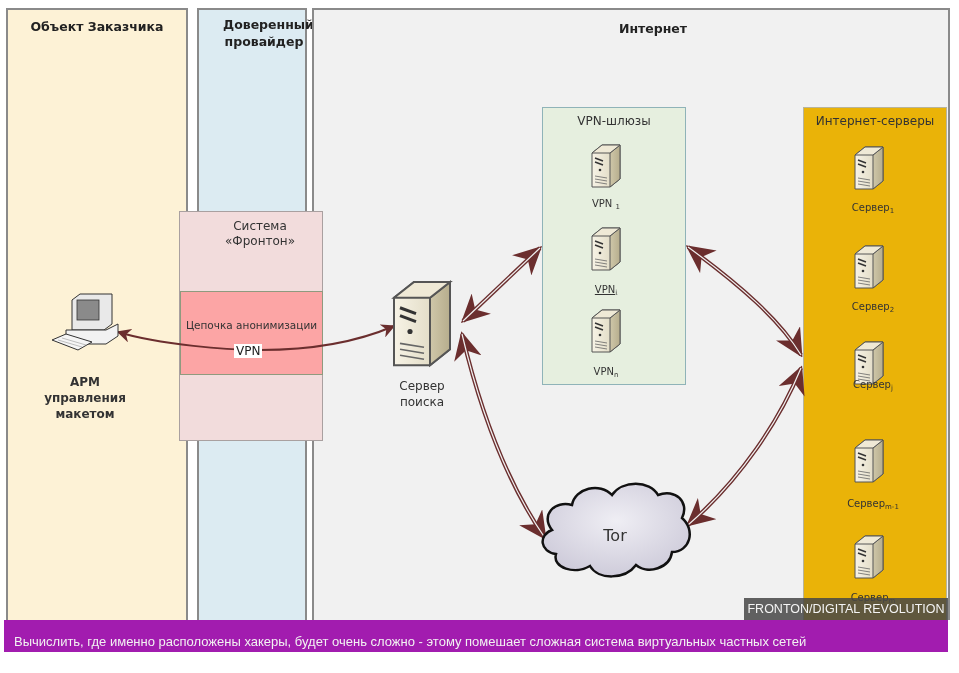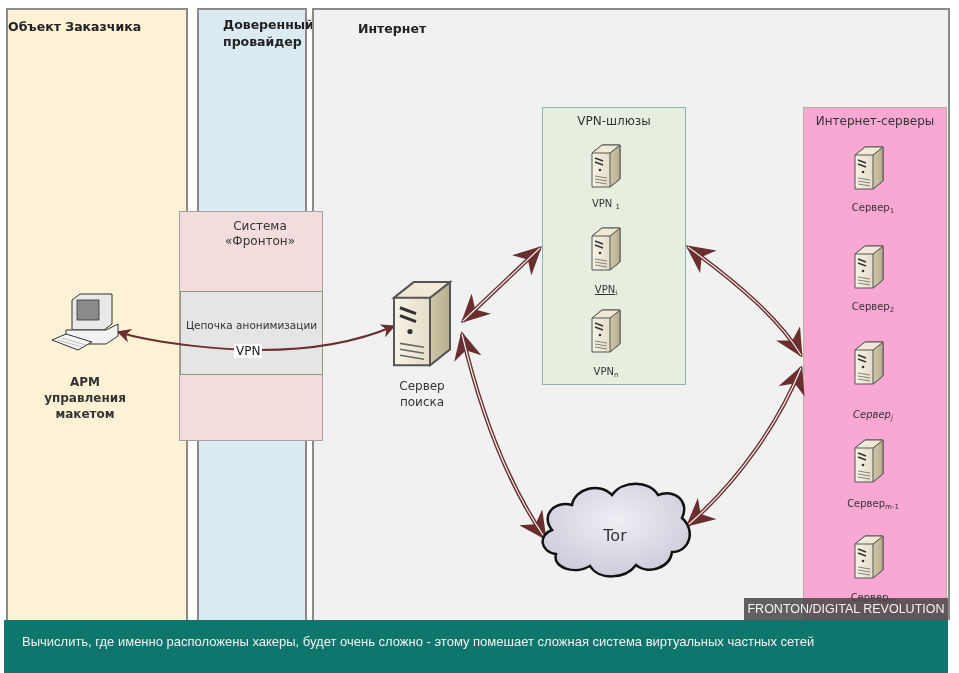--- a/index.html
+++ b/index.html
@@ -1,51 +1,51 @@
 <!DOCTYPE html>
 <html><head>
 <meta charset="utf-8">
 <style>
   html, body { margin:0; padding:0; background:#ffffff; }
   body { width:959px; height:673px; position:relative; overflow:hidden; font-family:"DejaVu Sans", sans-serif; }
   .abs { position:absolute; }
   .col { position:absolute; top:8px; box-sizing:border-box; border:2px solid #8a8a8a; border-bottom:none; height:612px; }
-  .col-title { position:absolute; left:0; right:0; font-weight:bold; font-size:12.5px; color:#222; line-height:17px; }
+  .col-title { position:absolute; left:0; right:0; text-align:center; font-weight:bold; font-size:12.5px; color:#222; line-height:17px; }
   .label { position:absolute; text-align:center; font-size:11px; color:#333; line-height:15px; }
   .small-label { font-size:10px; }
   sub { font-size:7px; vertical-align:-2px; }
   svg { position:absolute; left:0; top:0; }
-  .caption-bar { position:absolute; left:4px; top:620px; width:944px; height:54px; background:#0f766e; color:#f2f2f2; font-family:"Liberation Sans", sans-serif; font-size:13px; line-height:43px; padding-left:18px; box-sizing:border-box; }
+  .caption-bar { position:absolute; left:4px; top:620px; width:944px; height:32px; background:#a21caf; color:#f2f2f2; font-family:"Liberation Sans", sans-serif; font-size:13px; line-height:43px; padding-left:10px; box-sizing:border-box; }
   .credit { position:absolute; left:744px; top:598px; width:204px; height:36px; background:rgba(70,70,70,0.85); color:#f4f4f4; font-family:"Liberation Sans", sans-serif; font-size:12.5px; line-height:22px; text-align:center; }
 </style>
 </head>
 <body>
 
 <div class="col" style="left:6px; width:182px; background:#fdf2d6;">
   <div class="col-title" style="top:8px;">Объект Заказчика</div>
 </div>
 <div class="col" style="left:197px; width:110px; background:#dcebf2;">
   <div class="col-title" style="top:6px; padding:0 0;margin-left:24px;">Доверенный провайдер</div>
 </div>
 <div class="col" style="left:312px; width:638px; background:#f1f1f1;">
   <div class="col-title" style="top:10px; left:0; right:0;padding-left:44px;">Интернет</div>
 </div>
 
 <div class="abs" style="left:179px; top:211px; width:144px; height:230px; background:#f2dcdc; border:1px solid #a9a0a0; box-sizing:border-box;">
   <div class="label" style="left:18px; right:0; top:7px; font-size:12px;">Система «Фронтон»</div>
 </div>
-<div class="abs" style="left:180px; top:291px; width:143px; height:84px; background:#e5e5e5; border:1px solid #8f9a7e; box-sizing:border-box;">
+<div class="abs" style="left:180px; top:291px; width:143px; height:84px; background:#fca5a5; border:1px solid #8f9a7e; box-sizing:border-box;">
   <div class="label" style="left:0; right:0; top:26px; font-size:10.5px;">Цепочка анонимизации</div>
 </div>
 
 <div class="abs" style="left:542px; top:107px; width:144px; height:278px; background:#e6efdf; border:1px solid #8fb3b8; box-sizing:border-box;">
   <div class="label" style="left:0; right:0; top:6px; font-size:12px;text-align:center;">VPN-шлюзы</div>
 </div>
 
-<div class="abs" style="left:803px; top:107px; width:144px; height:513px; background:#f9a8d4; border:1px solid #b8b49a; border-bottom:none; box-sizing:border-box;">
+<div class="abs" style="left:803px; top:107px; width:144px; height:513px; background:#eab308; border:1px solid #b8b49a; border-bottom:none; box-sizing:border-box;">
   <div class="label" style="left:0; right:0; top:6px; font-size:12px;">Интернет-серверы</div>
 </div>
 
 <svg width="959" height="673" viewBox="0 0 959 673">
   <defs>
     <marker id="ah" viewBox="0 0 10 10" refX="9" refY="5" markerWidth="7" markerHeight="7" orient="auto-start-reverse">
       <path d="M0,0 L10,5 L0,10 L3,5 z" fill="#6b2e2e"></path>
     </marker>
     <linearGradient id="srvFront" x1="0" x2="1" y1="0" y2="0">
       <stop offset="0" stop-color="#f7f3e6"></stop>
@@ -148,21 +148,21 @@
   <div>Сервер</div>
   <div>поиска</div>
 </div>
 
 <div class="label small-label" style="left:576px; top:196px; width:60px;"><span>VPN</span> <sub>1</sub></div>
 <div class="label small-label" style="left:576px; top:282px; width:60px;text-decoration:underline;"><span>VPN</span><sub>i</sub></div>
 <div class="label small-label" style="left:576px; top:364px; width:60px;"><span>VPN</span><sub>n</sub></div>
 
 <div class="label small-label" style="left:838px; top:200px; width:70px;"><span>Сервер</span><sub>1</sub></div>
 <div class="label small-label" style="left:838px; top:299px; width:70px;"><span>Сервер</span><sub>2</sub></div>
-<div class="label small-label" style="left:838px; top:407px; width:70px;font-style:italic;"><span>Сервер</span><sub>j</sub></div>
+<div class="label small-label" style="left:838px; top:377px; width:70px;"><span>Сервер</span><sub>j</sub></div>
 <div class="label small-label" style="left:838px; top:496px; width:70px;"><span>Сервер</span><sub>m-1</sub></div>
 <div class="label small-label" style="left:838px; top:590px; width:70px;"><span>Сервер</span><sub>m</sub></div>
 
 <div class="label" style="left:590px; top:528px; width:50px; font-size:16px; color:#333;">Tor</div>
 
 <div class="credit">FRONTON/DIGITAL REVOLUTION</div>
 
 <div class="caption-bar">Вычислить, где именно расположены хакеры, будет очень сложно - этому помешает сложная система виртуальных частных сетей</div>
 
 </body></html>

